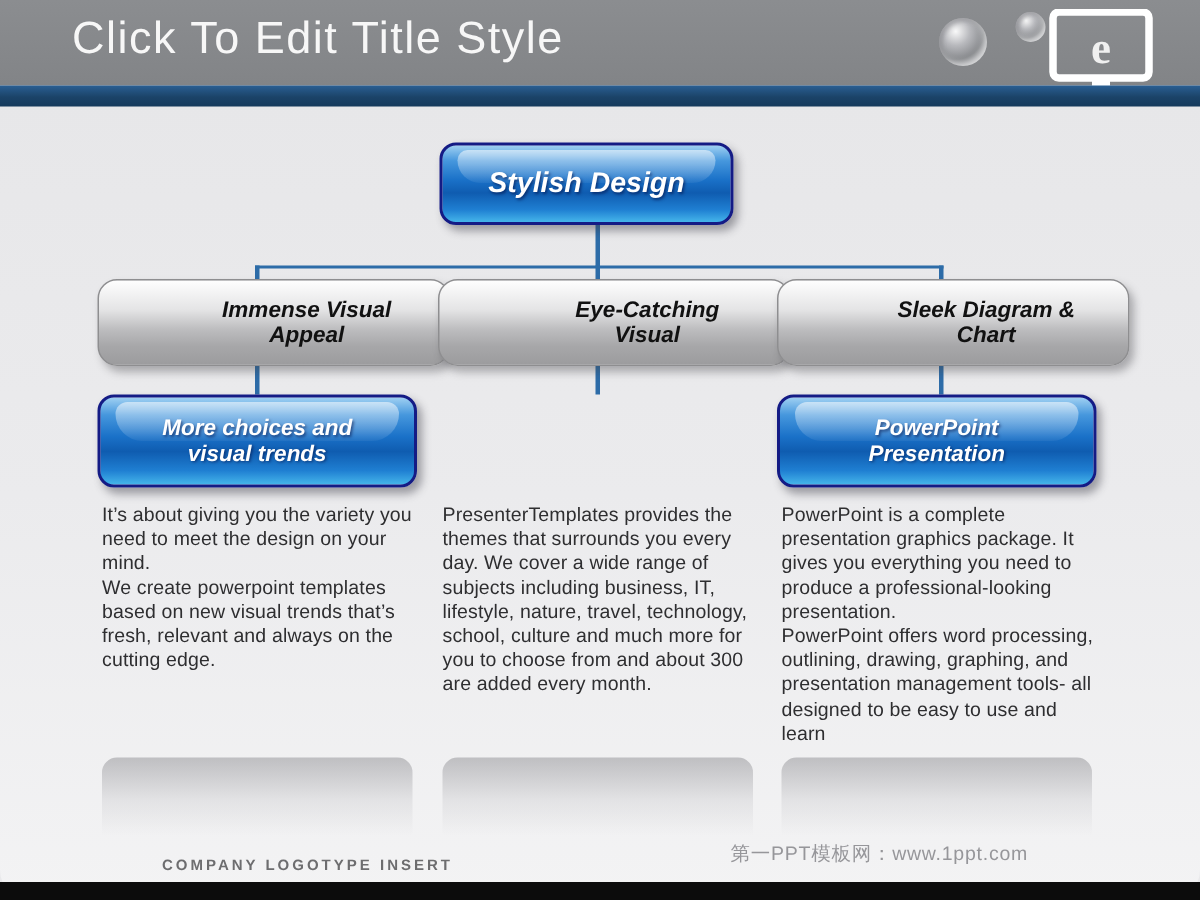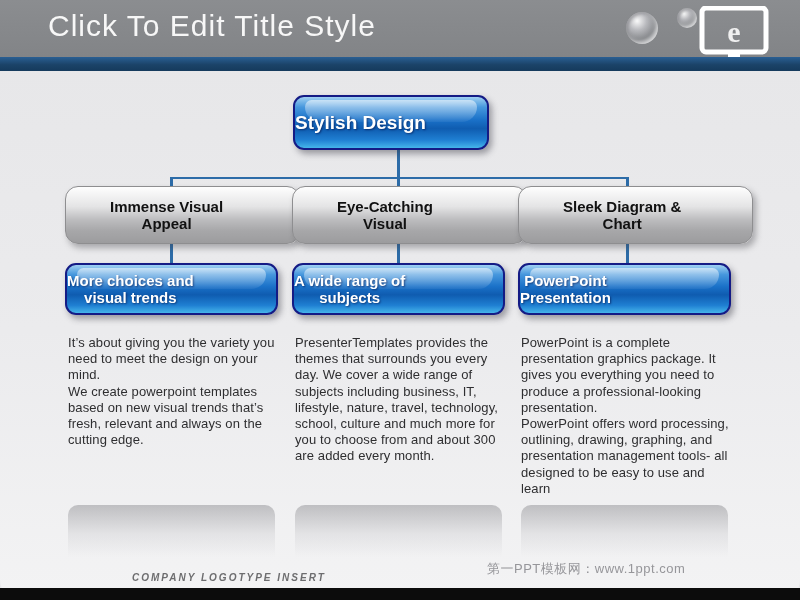--- a/index.html
+++ b/index.html
@@ -18,49 +18,49 @@
             background:radial-gradient(circle at 35% 28%, rgba(255,255,255,0.95) 0%, rgba(225,225,230,0.55) 30%, rgba(140,142,146,0.35) 60%, rgba(205,206,210,0.75) 100%);
             box-shadow:inset -2px -2px 4px rgba(255,255,255,0.6), inset 2px 2px 3px rgba(90,90,95,0.35); }
   .bubble-lg { left:626px; top:12px; width:32px; height:32px; }
   .bubble-sm { left:677px; top:8px; width:20px; height:20px; }
   .monitor { position:absolute; left:698px; top:6px; width:76px; height:58px; }
 
   
   .canvas { position:absolute; left:0; top:71px; width:800px; height:517px; }
   .connector { position:absolute; background:#2d6ca8; }
 
-  .node { position:absolute; display:flex; align-items:center; 
-          text-align:center; white-space:pre-line; }
+  .node { position:absolute; display:flex; align-items:center; justify-content:center;
+          text-align:center; white-space:pre-line;font-style:italic; }
   .blue-node { border:2px solid #141b85; border-radius:11px; color:#ffffff; font-weight:bold;
                background:linear-gradient(180deg,#9fd0f2 0%,#4697dd 20%,#1a71c8 45%,#0f5cb0 62%,#1f7fd2 84%,#45b5ea 100%);
                box-shadow:3px 4px 6px rgba(60,60,70,0.45);
                text-shadow:1px 1px 2px rgba(0,10,60,0.55); }
   .blue-node::before { content:""; position:absolute; left:5%; right:5%; top:3px; height:44%;
                border-radius:8px 8px 18px 18px;
                background:linear-gradient(180deg,rgba(255,255,255,0.55),rgba(255,255,255,0.05)); }
   .root-box { left:293px; top:24px; width:196px; height:55px; font-size:19px; }
   .gray-node { border:1px solid #8e8e90; border-radius:13px; color:#111111; font-weight:bold;
                font-size:15px;
                background:linear-gradient(180deg,#fefefe 0%,#e4e4e5 35%,#bdbdbf 58%,#a7a7a9 78%,#9c9c9e 100%);
                box-shadow:3px 4px 6px rgba(70,70,75,0.4); }
   .col { position:absolute; top:115px; width:213px; height:402px; }
   .col-0 { left:65px; } .col-1 { left:292px; } .col-2 { left:518px; }
   .gray-box { left:0; top:0; width:235px; height:58px;padding-left:44px; }
-  .blue-box { left:0; top:77px; width:213px; height:52px; font-size:15px; }
+  .blue-box { left:0; top:77px; width:213px; height:62px; font-size:15px; }
   .body-text { position:absolute; left:3px; top:149px; width:208px; font-size:13px;
                line-height:16.2px; color:#2e2e30; white-space:pre-line; letter-spacing:0.1px; }
   .reflection { position:absolute; left:3px; top:319px; width:207px; height:52px;
                 border-radius:10px 10px 0 0;
                 background:linear-gradient(180deg,rgba(150,150,154,0.55) 0%,rgba(190,190,194,0.28) 55%,rgba(235,235,237,0) 100%); }
 
   
   .logo-text { position:absolute; left:22px; top:550px; font-family:"DejaVu Serif", serif;
                font-weight:bold; font-size:30px; letter-spacing:1px; color:#58595b; }
-  .logo-subtext { position:absolute; left:132px; top:572px; font-size:10px; letter-spacing:2px;
-                  font-weight:bold; color:#6d6d6f;font-style:italic; }
+  .logo-subtext { position:absolute; left:108px; top:572px; font-size:10px; letter-spacing:2px;
+                  font-weight:bold; color:#6d6d6f; }
   .watermark { position:absolute; left:487px; top:560px; font-size:13px; color:#96969a;
                letter-spacing:0.5px; }
   .bottom-bar { position:absolute; left:0; top:588px; width:800px; height:12px; background:#0c0c0c; }
 </style>
 </head>
 <body>
 
 <div class="slide">
 
   <div class="header">
@@ -105,24 +105,20 @@
       <p class="body-text">It’s about giving you the variety you need to meet the design on your mind.
 We create powerpoint templates based on new visual trends that’s fresh, relevant and always on the cutting edge.</p>
       <div class="reflection"></div>
     </div>
 
     <div class="col col-1">
       <div class="node gray-node gray-box">
         <span>Eye-Catching
 Visual</span>
       </div>
-      <div class="node blue-node blue-box">
-        <span style="position:relative;">A wide range of
-subjects</span>
-      </div>
       <p class="body-text">PresenterTemplates provides the themes that surrounds you every day. We cover a wide range of subjects including business, IT, lifestyle, nature, travel, technology, school, culture and much more  for you to choose from and about 300 are added  every month.</p>
       <div class="reflection"></div>
     </div>
 
     <div class="col col-2">
       <div class="node gray-node gray-box">
         <span>Sleek Diagram &amp;
 Chart</span>
       </div>
       <div class="node blue-node blue-box">

